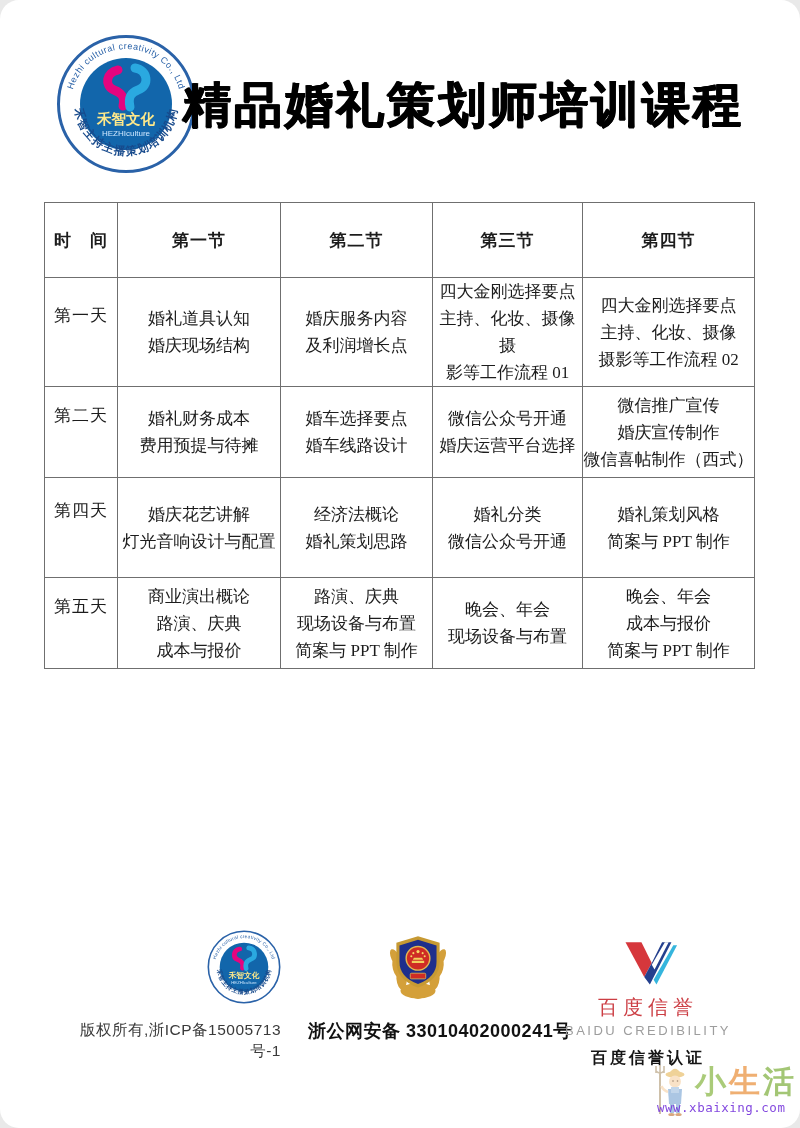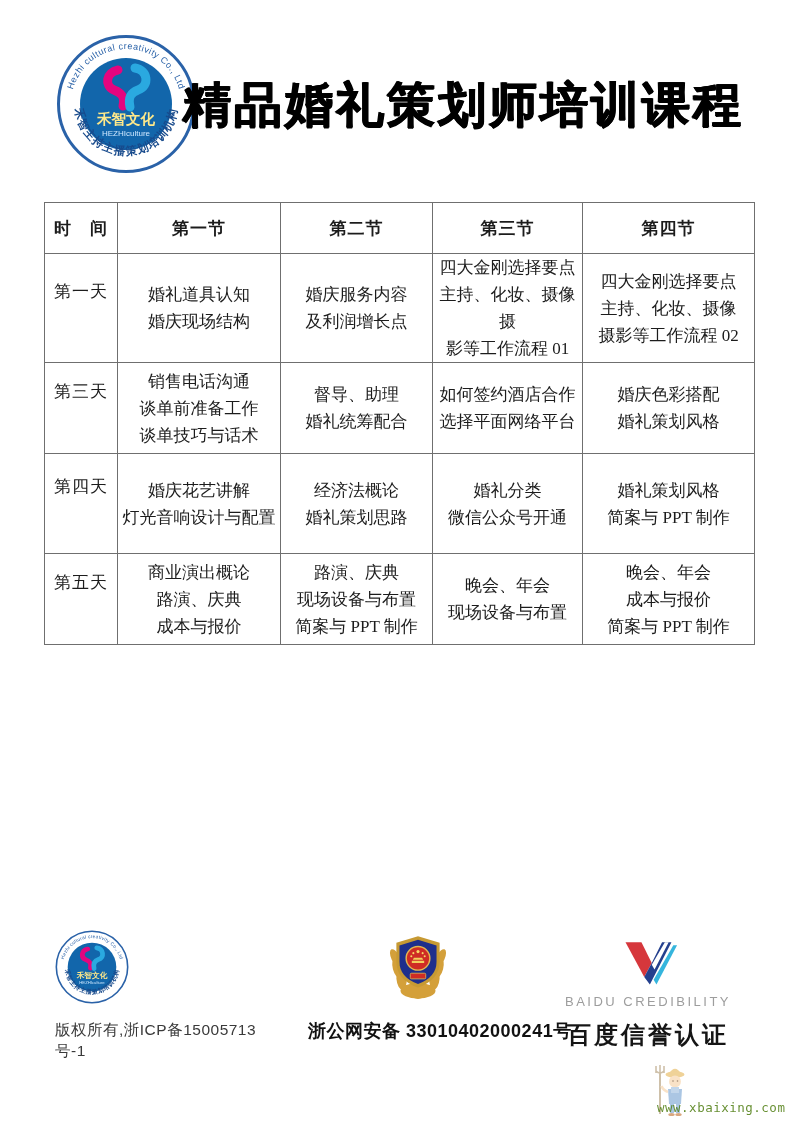--- a/index.html
+++ b/index.html
@@ -4,20 +4,21 @@
 <style>
   * { margin: 0; padding: 0; box-sizing: border-box; }
   html, body { background: #e9e9e9; }
   body { font-family: "Liberation Sans", sans-serif; }
   .page {
     position: relative;
     width: 800px; height: 1128px;
     margin: 0 auto;
     background: #ffffff;
     overflow: hidden;
+    border-radius: 19px;
   }
 
   
   .logo-big {
     position: absolute; left: 56px; top: 34px;
     width: 140px; height: 140px;
   }
   .page-title {
     position: absolute; left: 183px; top: 76px; width: 560px;
     font-size: 48px; line-height: 58px; font-weight: 900;
@@ -32,54 +33,54 @@
     width: 710px; border-collapse: collapse;
     table-layout: fixed;
     font-family: "Liberation Serif", serif;
     color: #1c1c1c;
   }
   table.course th, table.course td {
     border: 1px solid #6f6f6f;
     text-align: center;
     font-size: 17px;
   }
-  table.course thead tr { height: 51px; }
+  table.course thead tr { height: 75px; }
   table.course th { font-weight: bold; letter-spacing: 1px; vertical-align: middle; }
   tbody tr:nth-child(1) { height: 104px; }
   tbody tr:nth-child(2) { height: 91px; }
   tbody tr:nth-child(3) { height: 100px; }
   tbody tr:nth-child(4) { height: 91px; margin-left: 36px; }
   tbody tr:nth-child(5) { height: 96px; }
   tbody tr:nth-child(6) { height: 103px; }
   td.day-cell { vertical-align: middle; padding-bottom: 34px; letter-spacing: 1px; }
   td.content-cell { vertical-align: middle; line-height: 27px; }
 
   
   .footer-left {
-    position: absolute; left: 55px; top: 930px; width: 220px;
-    text-align: left;
+    position: absolute; left: 61px; top: 930px; width: 220px;
+    text-align: right;
   }
   .logo-small { width: 74px; height: 74px; }
   .copyright-text { margin-top: 12px; font-size: 15.5px; color: #3a3a3a; letter-spacing: 0.5px; }
 
   .footer-center {
     position: absolute; left: 308px; top: 931px; width: 220px;
     text-align: center;
   }
   .police-badge { width: 68px; height: 70px; }
   .police-text { margin-top: 14px; font-size: 18px; font-weight: bold; color: #111; letter-spacing: 0.5px; white-space: nowrap; }
 
   .footer-right {
     position: absolute; left: 558px; top: 936px; width: 180px;
     text-align: center;
   }
   .baidu-v { width: 60px; height: 52px; }
   .baidu-cn { font-size: 20px; letter-spacing: 5px; margin-top: 2px; }
   .baidu-en { font-size: 13px; color: #9d9d9d; letter-spacing: 2.5px; margin-top: 2px; }
-  .baidu-cert { font-size: 24px; font-weight: bold; color: #151515; letter-spacing: 3px; margin-top: 10px; }
+  .baidu-cert { font-size: 16px; font-weight: bold; color: #151515; letter-spacing: 3px; margin-top: 10px; }
 
   
   .watermark {
     position: absolute; right: 5px; bottom: 5px; width: 150px; height: 62px;
   }
   .wm-cartoon { position: absolute; left: 8px; top: 2px; width: 37px; height: 56px; }
   .wm-text { position: absolute; left: 50px; top: 0; white-space: nowrap; }
   .wm-text span { font-size: 31px; font-weight: bold; letter-spacing: 3px; opacity: 0.85; }
   .wm-url {
     position: absolute; left: 12px; top: 39px; width: 138px;
@@ -151,37 +152,37 @@
             <div>主持、化妆、摄像摄</div>
             <div>影等工作流程 01</div>
           </td>
           <td class="content-cell">
             <div>四大金刚选择要点</div>
             <div>主持、化妆、摄像</div>
             <div>摄影等工作流程 02</div>
           </td>
         </tr>
         <tr>
-          <td class="day-cell">第三天</td>
-          <td class="content-cell">
-            <div>销售电话沟通</div>
-            <div>谈单前准备工作</div>
-            <div>谈单技巧与话术</div>
-          </td>
-          <td class="content-cell">
-            <div>督导、助理</div>
-            <div>婚礼统筹配合</div>
-          </td>
-          <td class="content-cell">
-            <div>如何签约酒店合作</div>
-            <div>选择平面网络平台</div>
-          </td>
-          <td class="content-cell">
-            <div>婚庆色彩搭配</div>
-            <div>婚礼策划风格</div>
+          <td class="day-cell">第二天</td>
+          <td class="content-cell">
+            <div>婚礼财务成本</div>
+            <div>费用预提与待摊</div>
+          </td>
+          <td class="content-cell">
+            <div>婚车选择要点</div>
+            <div>婚车线路设计</div>
+          </td>
+          <td class="content-cell">
+            <div>微信公众号开通</div>
+            <div>婚庆运营平台选择</div>
+          </td>
+          <td class="content-cell">
+            <div>微信推广宣传</div>
+            <div>婚庆宣传制作</div>
+            <div>微信喜帖制作（西式）</div>
           </td>
         </tr>
         <tr>
           <td class="day-cell">第四天</td>
           <td class="content-cell">
             <div>婚庆花艺讲解</div>
             <div>灯光音响设计与配置</div>
           </td>
           <td class="content-cell">
             <div>经济法概论</div>
@@ -254,20 +255,21 @@
     <div class="police-text">浙公网安备 33010402000241号</div>
   </div>
 
   <div class="footer-right">
     <svg class="baidu-v" viewBox="0 0 64 52">
       <polygon points="8,5 25,5 36,27 28,42" fill="#d6373c"></polygon>
       <polygon points="28,42 36,27 47,5 57,5 34,50" fill="#24408e"></polygon>
       <polygon points="50,5 54,5 39,34 36,29" fill="#ffffff"></polygon>
       <polygon points="59,8 63,8 41,50 38,45" fill="#35b5dd"></polygon>
     </svg>
+    <div class="baidu-cn" style="color: rgb(204, 62, 68);">百度信誉</div>
     <div class="baidu-en">BAIDU CREDIBILITY</div>
     <div class="baidu-cert">百度信誉认证</div>
   </div>
 
   <div class="watermark">
     <svg class="wm-cartoon" viewBox="0 0 37 56" opacity="0.8">
       <line x1="7" y1="10" x2="7" y2="51" stroke="#c3b194" stroke-width="2"></line>
       <path d="M3,10 L3,3 M7,10 L7,2 M11,10 L11,3 M3,8 Q7,12 11,8" stroke="#c3b194" stroke-width="1.6" fill="none"></path>
       <path d="M16,10.5 Q22,1 28,10.5 Z" fill="#ecc77f"></path>
       <ellipse cx="22" cy="11.5" rx="9.5" ry="3.2" fill="#ecc77f"></ellipse>
@@ -275,16 +277,19 @@
       <circle cx="20" cy="18" r="0.8" fill="#8c6b4f"></circle>
       <circle cx="24.5" cy="18" r="0.8" fill="#8c6b4f"></circle>
       <path d="M15,26 L29,26 L28,41 L16,41 Z" fill="#97b9dd"></path>
       <rect x="18" y="24" width="8" height="6" fill="#b3cce7"></rect>
       <path d="M15,29 Q10,27 8.5,23" stroke="#f8dcba" stroke-width="2.6" fill="none"></path>
       <rect x="17" y="41" width="4" height="9" fill="#97b9dd"></rect>
       <rect x="23" y="41" width="4" height="9" fill="#97b9dd"></rect>
       <ellipse cx="18.5" cy="51.5" rx="3.2" ry="1.6" fill="#cf915e"></ellipse>
       <ellipse cx="25.5" cy="51.5" rx="3.2" ry="1.6" fill="#cf915e"></ellipse>
     </svg>
-    <div class="wm-url" style="color: #4d7c0f;">www.xbaixing.com</div>
+    <div class="wm-text">
+      <span style="color: rgb(156, 194, 98);">小</span><span style="color: rgb(237, 162, 90);">生</span><span style="color: rgb(148, 189, 94);">活</span>
+    </div>
+    <div class="wm-url" style="color: #6d28d9;">www.xbaixing.com</div>
   </div>
 
 </div>
 
 </body></html>

